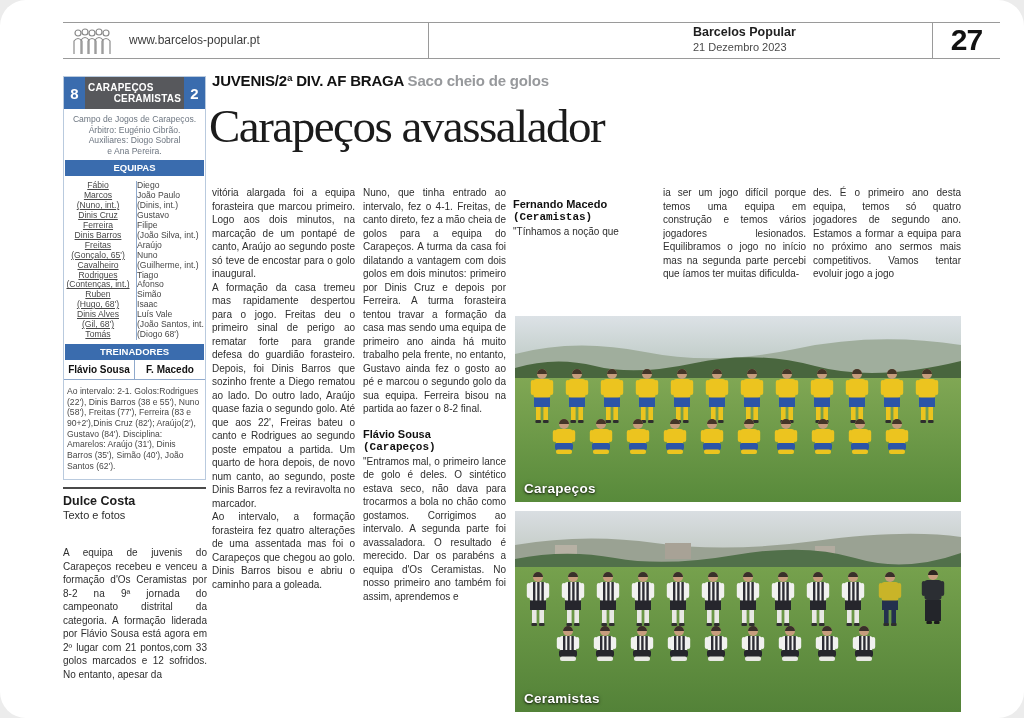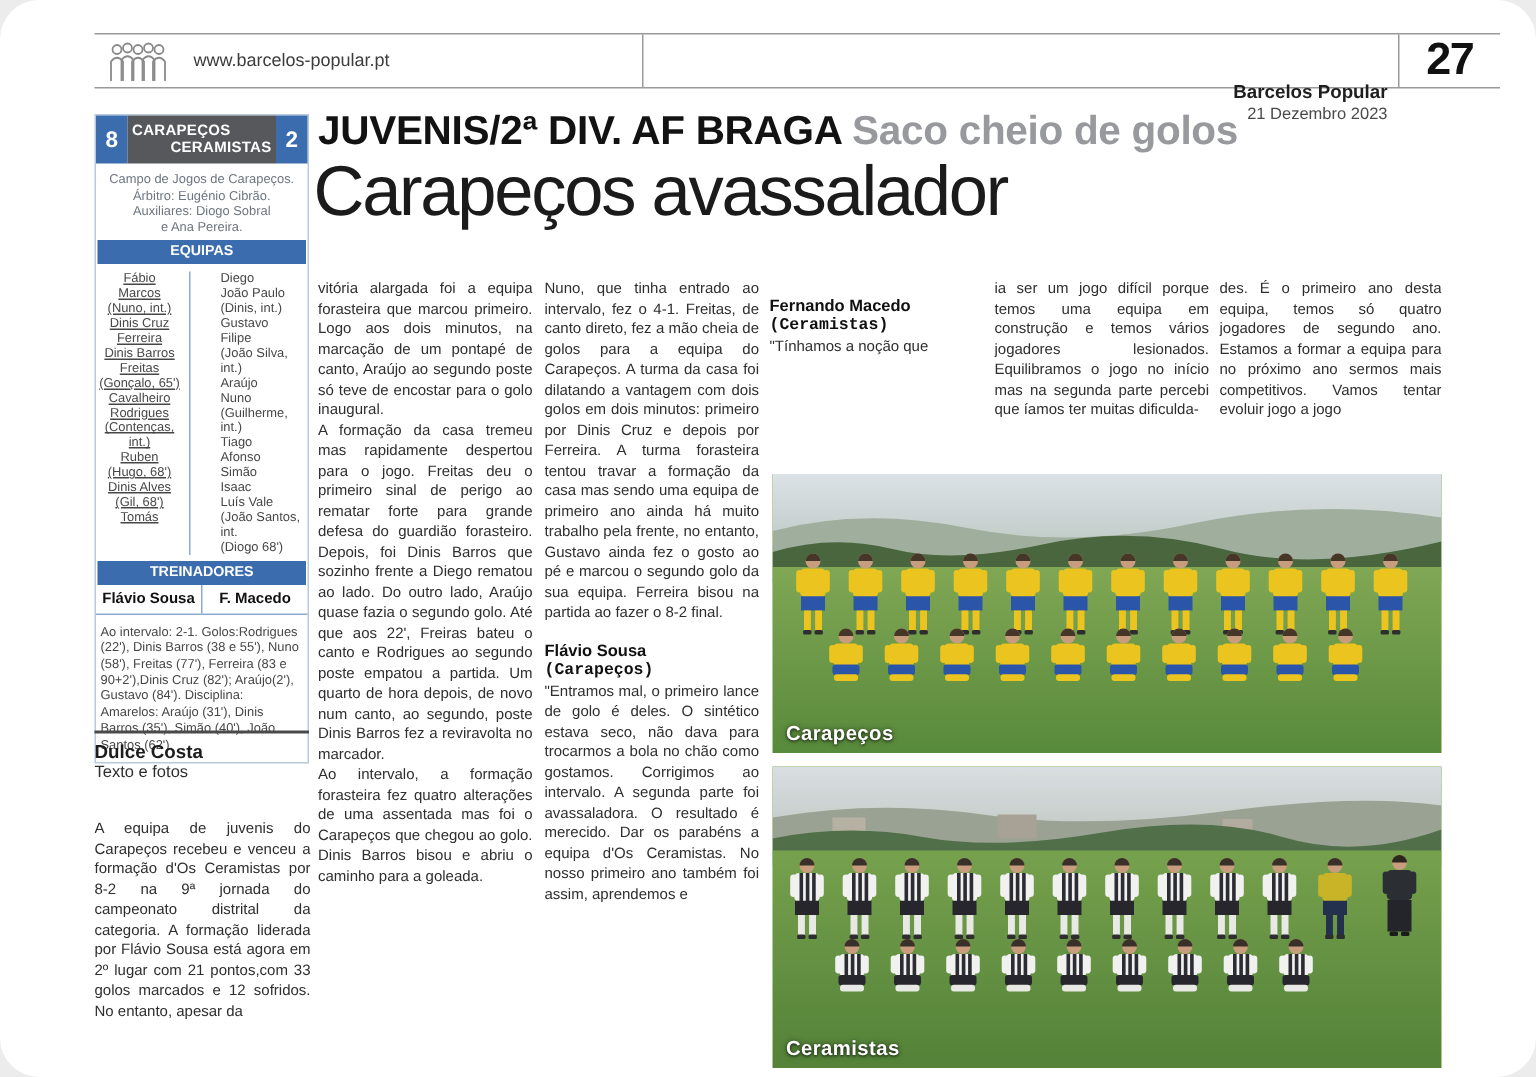--- a/index.html
+++ b/index.html
@@ -10,21 +10,21 @@
     border-radius:26px;
   }
   
   .hdr { position:absolute; left:63px; top:22px; width:937px; height:35px;
          border-top:1px solid #9a9a9a; border-bottom:1px solid #9a9a9a; }
   .hdr .vline { position:absolute; top:0; bottom:0; width:1px; background:#9a9a9a; }
   .hdr .vline.v1 { left:365px; }
   .hdr .vline.v2 { left:869px; }
   .hdr-logo { position:absolute; left:8px; top:4px; width:44px; height:27px; }
   .hdr-url  { position:absolute; left:66px; top:10px; font-size:12px; color:#3c3c3c; }
-  .hdr-pub  { position:absolute; left:630px; width:232px; top:2px; text-align:right; line-height:15px;margin-top:29px; }
+  .hdr-pub  { position:absolute; left:630px; width:232px; top:2px; text-align:left; line-height:15px; }
   .hdr-pub .pub-name { font-weight:bold; font-size:12.5px; color:#1e1e1e; }
   .hdr-pub .pub-date { font-size:11px; color:#4a4a4a; }
   .hdr-pagenum { position:absolute; left:870px; width:67px; top:0; height:35px;
                  text-align:center; font-size:30px; font-weight:bold; color:#111;
                  line-height:34px; letter-spacing:-1px; }
 
   
   .card { position:absolute; left:63px; top:76px; width:141px;
           border:1px solid #b9cade; background:#fff; }
   .scorebox { display:flex; height:32px; }
@@ -36,43 +36,43 @@
                      display:flex; flex-direction:column; justify-content:center;
                      padding:0 3px; }
   .scorebox .teams .t2 { text-align:right; }
   .venue { padding:5px 2px 4px; font-size:8.6px; line-height:10.6px;
            color:#6d7681; text-align:center; }
   .barhead { background:var(--accent_blue,#3a6cae); color:#fff; font-weight:bold;
              font-size:9.5px; text-align:center; padding:2px 0 3px; margin:0 1px; }
   .players { display:flex; padding:5px 0 4px; font-size:8.6px; line-height:9.9px;
              color:#474747; }
   .players .homecol { flex:1; text-align:center; padding-right:4px;text-decoration:underline; }
-  .players .awaycol { flex:1; text-align:left; padding-left:20px;
+  .players .awaycol { flex:1; text-align:left; padding-left:0;
                       border-left:1px solid #8fa9cc; }
   .coachrow { display:flex; border-bottom:1px solid #8fa9cc; }
   .coachrow .c { flex:1; text-align:center; font-weight:bold; font-size:10px;
                  color:#111; padding:4px 0; }
   .coachrow .c.away { border-left:1px solid #8fa9cc; }
   .summary { padding:6px 3px 7px; font-size:8.6px; line-height:10.7px;
              color:#474747; text-align:left; }
 
   
   .byline { position:absolute; left:63px; top:487px; width:143px;
             border-top:2px solid #4a4a4a; padding-top:5px; }
   .byline .author { font-weight:bold; font-size:12.5px; color:#1c1c1c; }
   .byline .role { font-size:11px; color:#2e2e2e; margin-top:1px; }
   .col1 { position:absolute; left:63px; top:546px; width:144px; height:172px; overflow:hidden; }
 
   
-  .kicker { position:absolute; left:212px; top:72px; font-size:27px; font-weight:bold;
+  .kicker { position:absolute; left:212px; top:72px; font-size:15px; font-weight:bold;
             letter-spacing:-0.2px; white-space:nowrap; }
   .kicker .k1 { color:#121212; }
   .kicker .k2 { color:var(--kicker_gray,#97999c); }
   .maintitle { position:absolute; left:209px; top:99px; font-size:47px; font-weight:400;
-               color:#1b1b1b; letter-spacing:-1.5px; white-space:nowrap; }
+               color:#1b1b1b; letter-spacing:-1.5px; white-space:nowrap;font-family:Liberation Serif, serif; }
 
   
   .body-p { font-size:10px; line-height:13.5px; text-align:justify; color:#2e2e2e;
             margin:0; }
   .acol { position:absolute; top:186px; overflow:hidden; }
   .acol.c2 { left:212px; width:143px; height:532px; }
   .acol.c3 { left:363px; width:143px; height:532px; }
   .acol.c4 { left:513px; width:146px; height:128px; }
   .acol.c5 { left:663px; width:143px; height:128px; }
   .acol.c6 { left:813px; width:148px; height:128px; }

